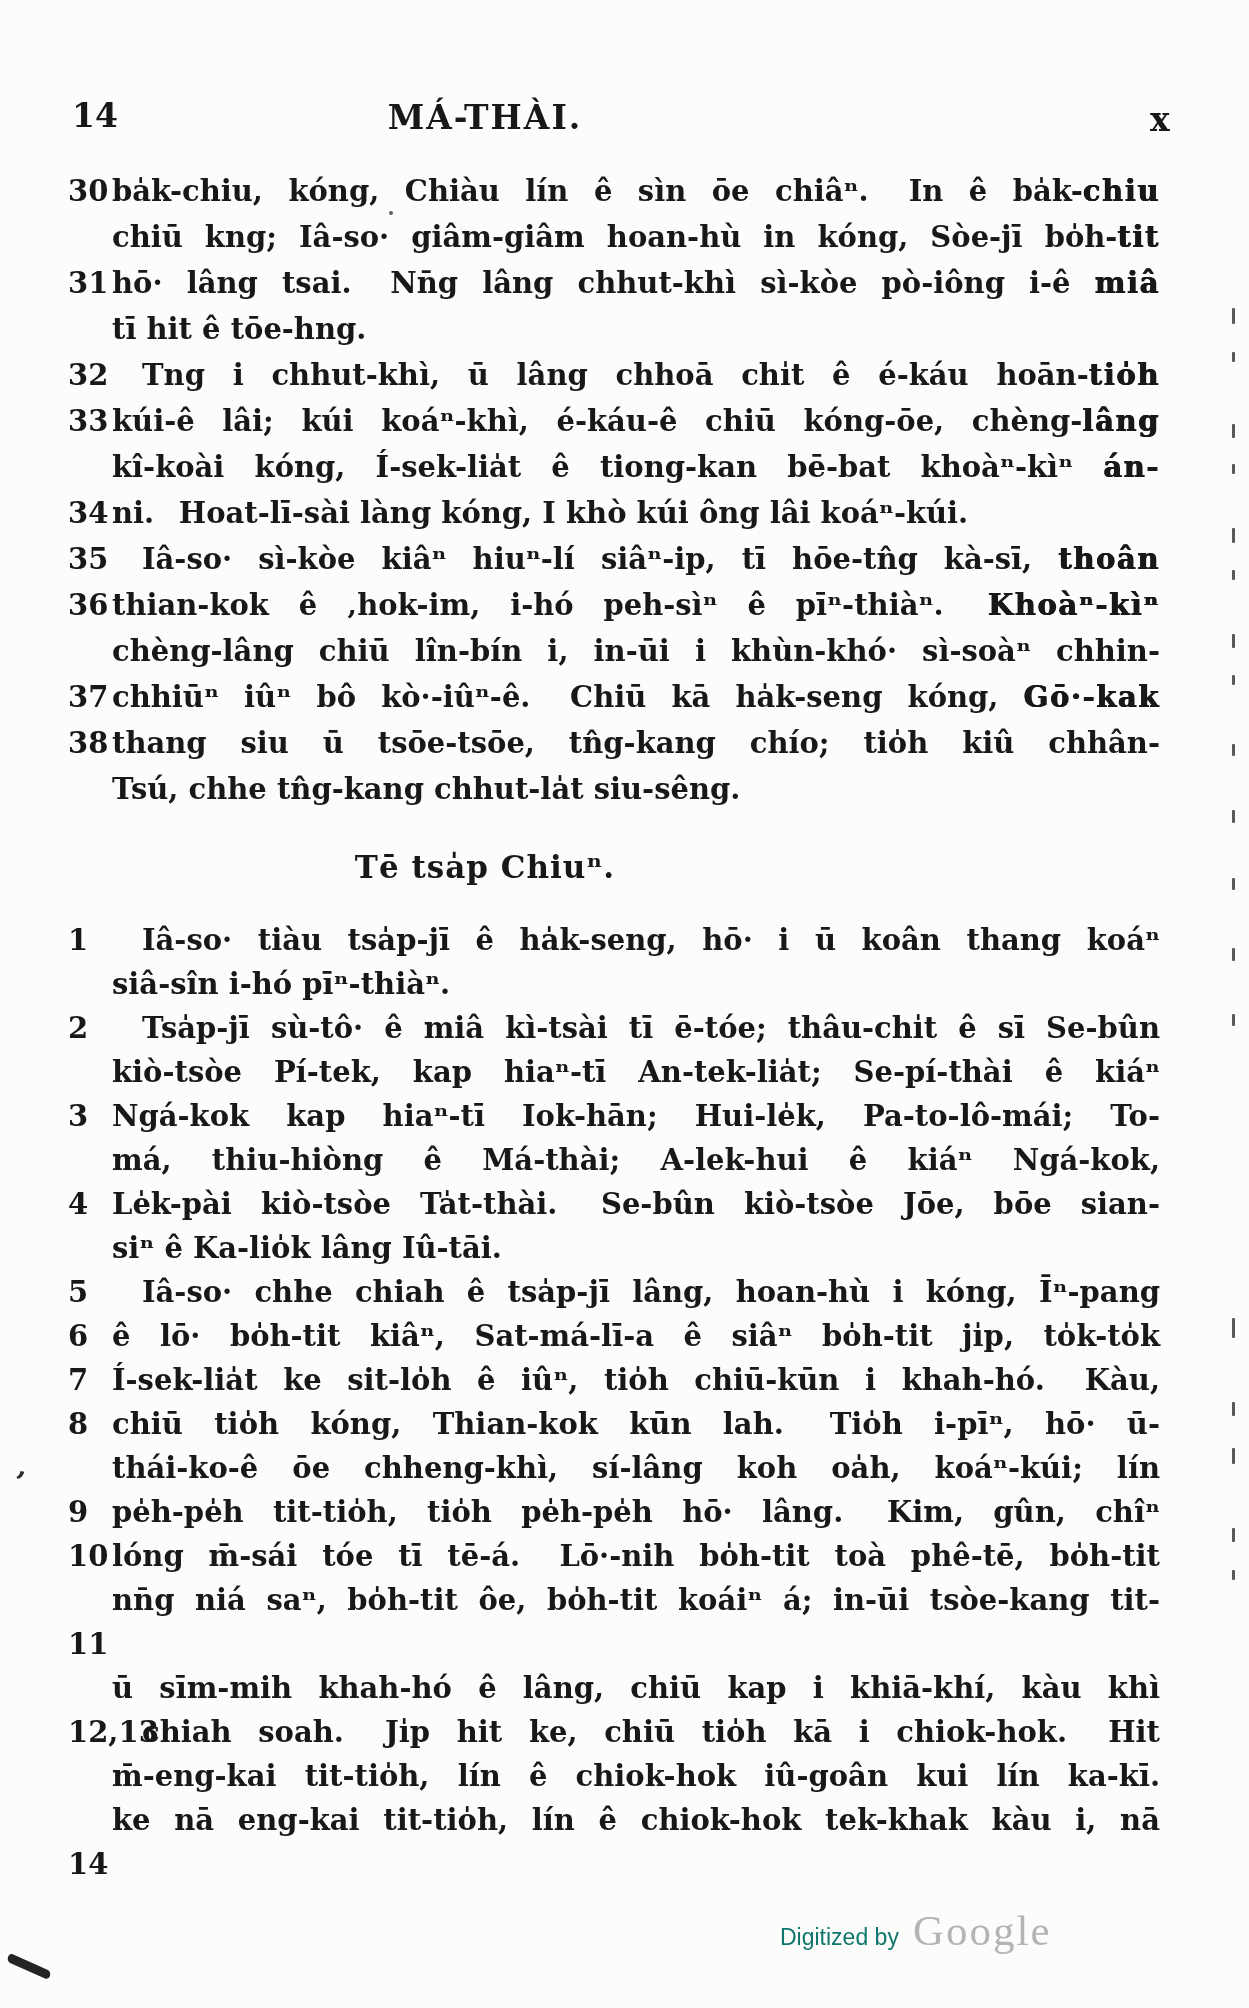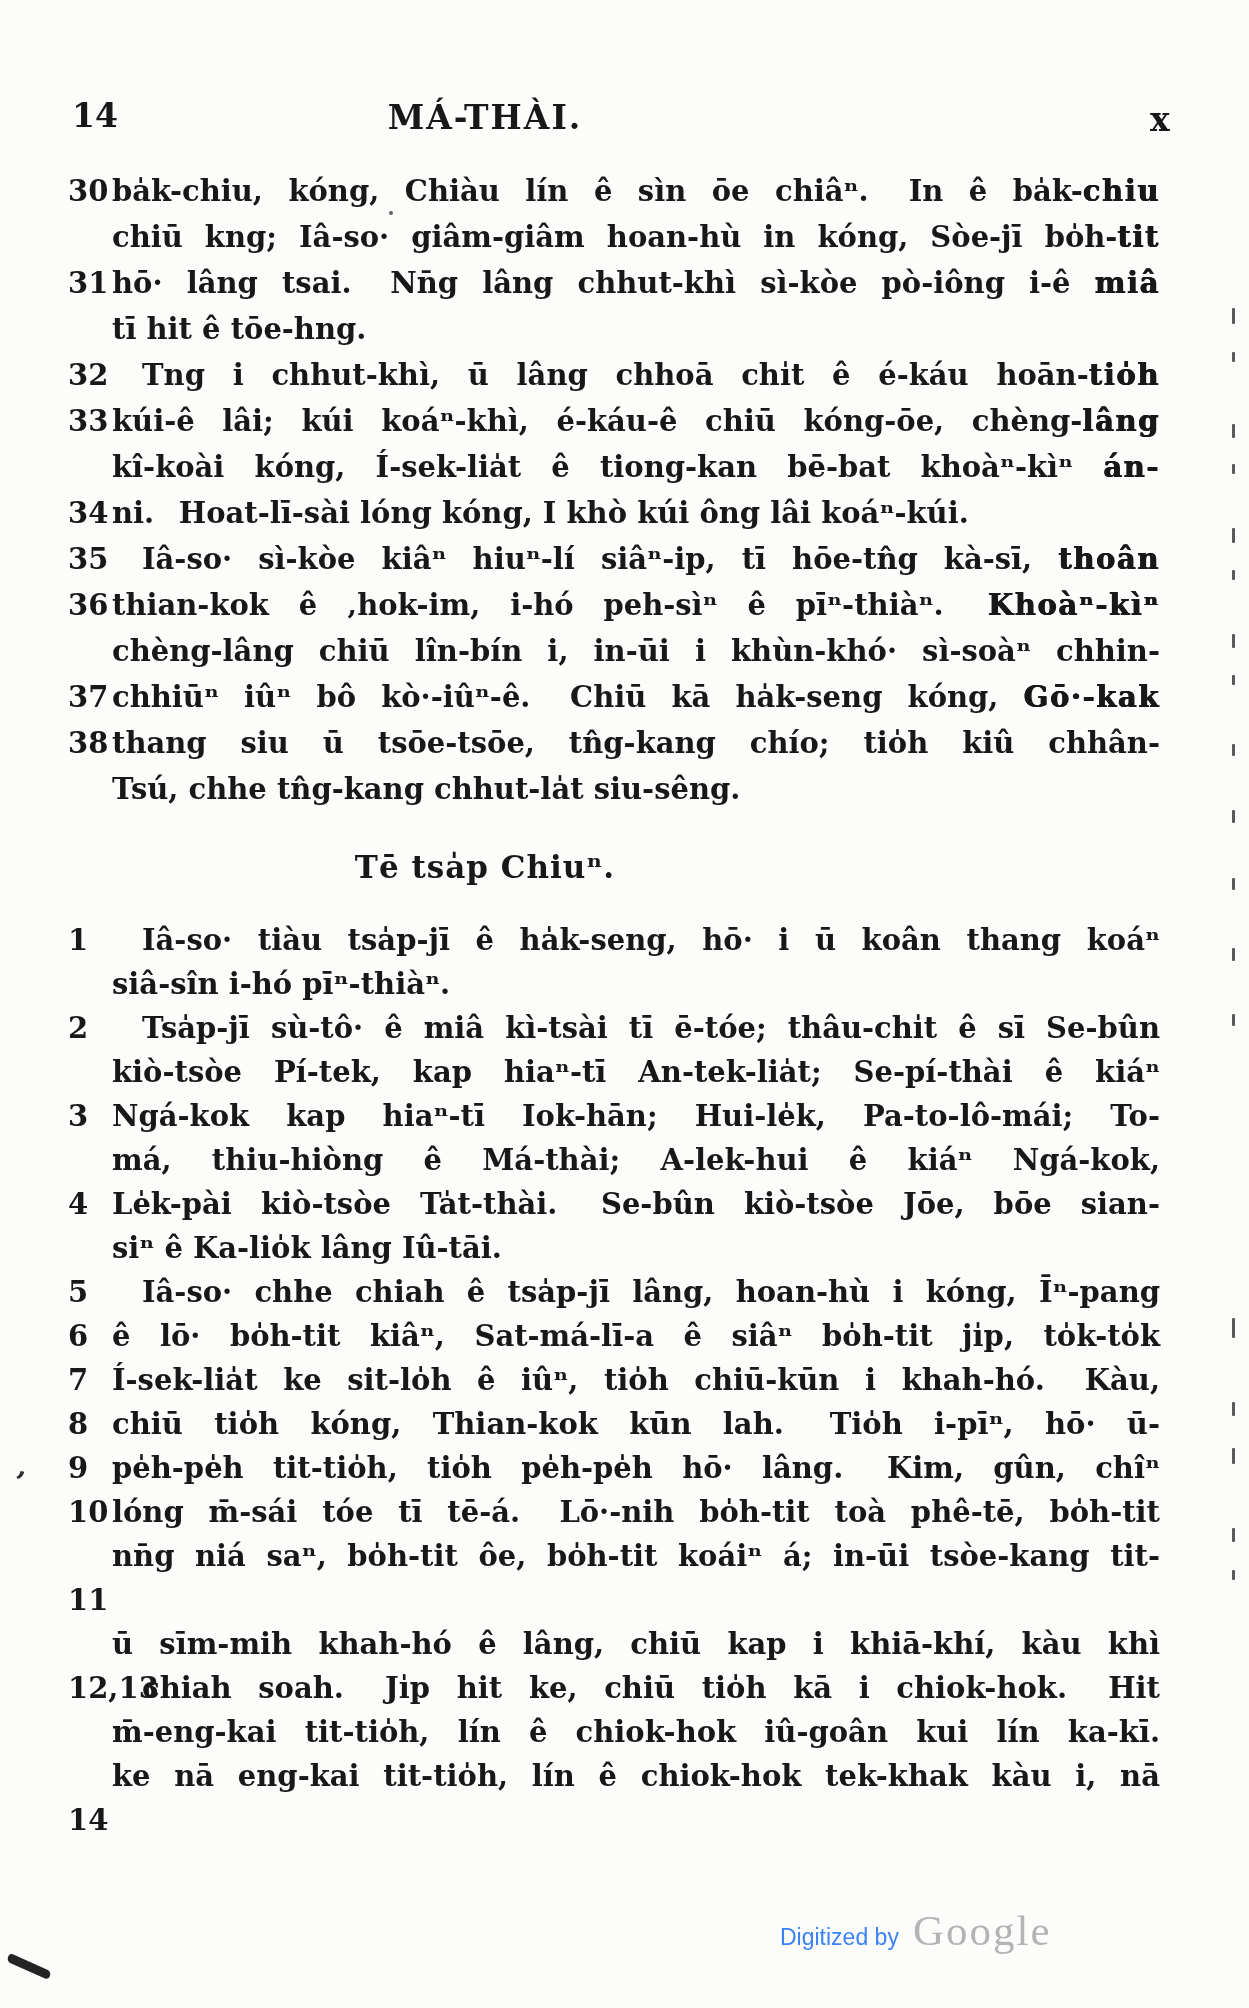--- a/index.html
+++ b/index.html
@@ -24,21 +24,21 @@
   .line.j { text-align:justify; text-align-last:justify; }
   .line.indent { text-indent:30px; }
   .vnum { position:absolute; left:-44px; top:0; text-indent:0; }
   .em2 { letter-spacing:1.6px; text-shadow:0.6px 0 0 currentColor, -0.3px 0 0 currentColor; }
   
   .chaphead { position:absolute; left:205px; top:849px; width:560px; text-align:center;
               font-size:31px; letter-spacing:1px; }
   
   .wm { position:absolute; left:780px; top:1906px; display:flex; align-items:baseline; gap:14px; }
   .wm .pre   { font-family:"Liberation Sans",sans-serif; font-weight:normal;
-               font-size:23px; color:#3b82f6; }
+               font-size:23px; color:#0f766e; }
   .wm .brand { font-family:"Liberation Serif",serif; font-weight:normal;
                font-size:43px; color:#b4b4b4; letter-spacing:2px; }
   
   .tick  { position:absolute; left:1232px; width:3px; background:#3c3c3c; opacity:.85; border-radius:1px; }
   .speck { position:absolute; width:4px; height:4px; background:#3a3a3a; border-radius:50%; opacity:.8; }
   .commamark { position:absolute; left:18px; top:1448px; font-size:30px; color:#2e2e2e;
                transform:rotate(12deg); font-weight:bold; }
   .penstroke { position:absolute; left:6px; top:1962px; width:46px; height:9px;
                background:#242424; border-radius:4px 6px 5px 6px; transform:rotate(24deg); }
 </style>
@@ -52,21 +52,21 @@
   <div class="sigmark">x</div>
 
   <div id="verses1" class="versecol sec1">
       <div class="line j"><span class="vnum">30</span><span>ba̍k-chiu, kóng, Chiàu lín ê sìn ōe chiâⁿ.  In ê ba̍k-<span class="em2">chiu</span></span></div>
       <div class="line j"><span>chiū kng; Iâ-so· giâm-giâm hoan-hù in kóng, Sòe-jī bo̍h-<span class="em2">tit</span></span></div>
       <div class="line j"><span class="vnum">31</span><span>hō· lâng tsai.  Nn̄g lâng chhut-khì sì-kòe pò-iông i-ê <span class="em2">miâ</span></span></div>
       <div class="line"><span>tī hit ê tōe-hng.</span></div>
       <div class="line j indent"><span class="vnum">32</span><span>Tng i chhut-khì, ū lâng chhoā chi̍t ê é-káu hoān-<span class="em2">tio̍h</span></span></div>
       <div class="line j"><span class="vnum">33</span><span>kúi-ê lâi; kúi koáⁿ-khì, é-káu-ê chiū kóng-ōe, chèng-<span class="em2">lâng</span></span></div>
       <div class="line j"><span>kî-koài kóng, Í-sek-lia̍t ê tiong-kan bē-bat khoàⁿ-kìⁿ <span class="em2">án-</span></span></div>
-      <div class="line"><span class="vnum">34</span><span>ni.  Hoat-lī-sài lóng kóng, I khò kúi ông lâi koáⁿ-kúi.</span></div>
+      <div class="line"><span class="vnum">34</span><span>ni.  Hoat-lī-sài làng kóng, I khò kúi ông lâi koáⁿ-kúi.</span></div>
       <div class="line j indent"><span class="vnum">35</span><span>Iâ-so· sì-kòe kiâⁿ hiuⁿ-lí siâⁿ-ip, tī hōe-tn̂g kà-sī, <span class="em2">thoân</span></span></div>
       <div class="line j"><span class="vnum">36</span><span>thian-kok ê ‚hok-im, i-hó peh-sìⁿ ê pīⁿ-thiàⁿ.  <span class="em2">Khoàⁿ-kìⁿ</span></span></div>
       <div class="line j"><span>chèng-lâng chiū lîn-bín i, in-ūi i khùn-khó· sì-soàⁿ chhin-</span></div>
       <div class="line j"><span class="vnum">37</span><span>chhiūⁿ iûⁿ bô kò·-iûⁿ-ê.  Chiū kā ha̍k-seng kóng, <span class="em2">Gō·-kak</span></span></div>
       <div class="line j"><span class="vnum">38</span><span>thang siu ū tsōe-tsōe, tn̂g-kang chío; tio̍h kiû chhân-</span></div>
       <div class="line"><span>Tsú, chhe tn̂g-kang chhut-la̍t siu-sêng.</span></div>
     </div>
 
   <div class="chaphead">Tē tsa̍p Chiuⁿ.</div>
 
@@ -76,20 +76,21 @@
       <div class="line j indent"><span class="vnum">2</span><span>Tsa̍p-jī sù-tô· ê miâ kì-tsài tī ē-tóe; thâu-chi̍t ê sī Se-bûn</span></div>
       <div class="line j"><span>kiò-tsòe Pí-tek, kap hiaⁿ-tī An-tek-lia̍t; Se-pí-thài ê kiáⁿ</span></div>
       <div class="line j"><span class="vnum">3</span><span>Ngá-kok kap hiaⁿ-tī Iok-hān; Hui-le̍k, Pa-to-lô-mái; To-</span></div>
       <div class="line j"><span>má, thiu-hiòng ê Má-thài; A-lek-hui ê kiáⁿ Ngá-kok,</span></div>
       <div class="line j"><span class="vnum">4</span><span>Le̍k-pài kiò-tsòe Ta̍t-thài.  Se-bûn kiò-tsòe Jōe, bōe sian-</span></div>
       <div class="line"><span>siⁿ ê Ka-lio̍k lâng Iû-tāi.</span></div>
       <div class="line j indent"><span class="vnum">5</span><span>Iâ-so· chhe chiah ê tsa̍p-jī lâng, hoan-hù i kóng, Īⁿ-pang</span></div>
       <div class="line j"><span class="vnum">6</span><span>ê lō· bo̍h-tit kiâⁿ, Sat-má-lī-a ê siâⁿ bo̍h-tit ji̍p, to̍k-to̍k</span></div>
       <div class="line j"><span class="vnum">7</span><span>Í-sek-lia̍t ke sit-lo̍h ê iûⁿ, tio̍h chiū-kūn i khah-hó.  Kàu,</span></div>
       <div class="line j"><span class="vnum">8</span><span>chiū tio̍h kóng, Thian-kok kūn lah.  Tio̍h i-pīⁿ, hō· ū-</span></div>
+      <div class="line j"><span>thái-ko-ê ōe chheng-khì, sí-lâng koh oa̍h, koáⁿ-kúi; lín</span></div>
       <div class="line j"><span class="vnum">9</span><span>pe̍h-pe̍h tit-tio̍h, tio̍h pe̍h-pe̍h hō· lâng.  Kim, gûn, chîⁿ</span></div>
       <div class="line j"><span class="vnum">10</span><span>lóng m̄-sái tóe tī tē-á.  Lō·-nih bo̍h-tit toà phê-tē, bo̍h-tit</span></div>
       <div class="line j"><span>nn̄g niá saⁿ, bo̍h-tit ôe, bo̍h-tit koáiⁿ á; in-ūi tsòe-kang tit-</span></div>
       <div class="line j"><span class="vnum">11</span></div>
       <div class="line j"><span>ū sīm-mih khah-hó ê lâng, chiū kap i khiā-khí, kàu khì</span></div>
       <div class="line j indent"><span class="vnum">12,13</span><span>chiah soah.  Ji̍p hit ke, chiū tio̍h kā i chiok-hok.  Hit</span></div>
       <div class="line j"><span>m̄-eng-kai tit-tio̍h, lín ê chiok-hok iû-goân kui lín ka-kī.</span></div>
       <div class="line j"><span>ke nā eng-kai tit-tio̍h, lín ê chiok-hok tek-khak kàu i, nā</span></div>
       <div class="line j"><span class="vnum">14</span></div>
     </div>

